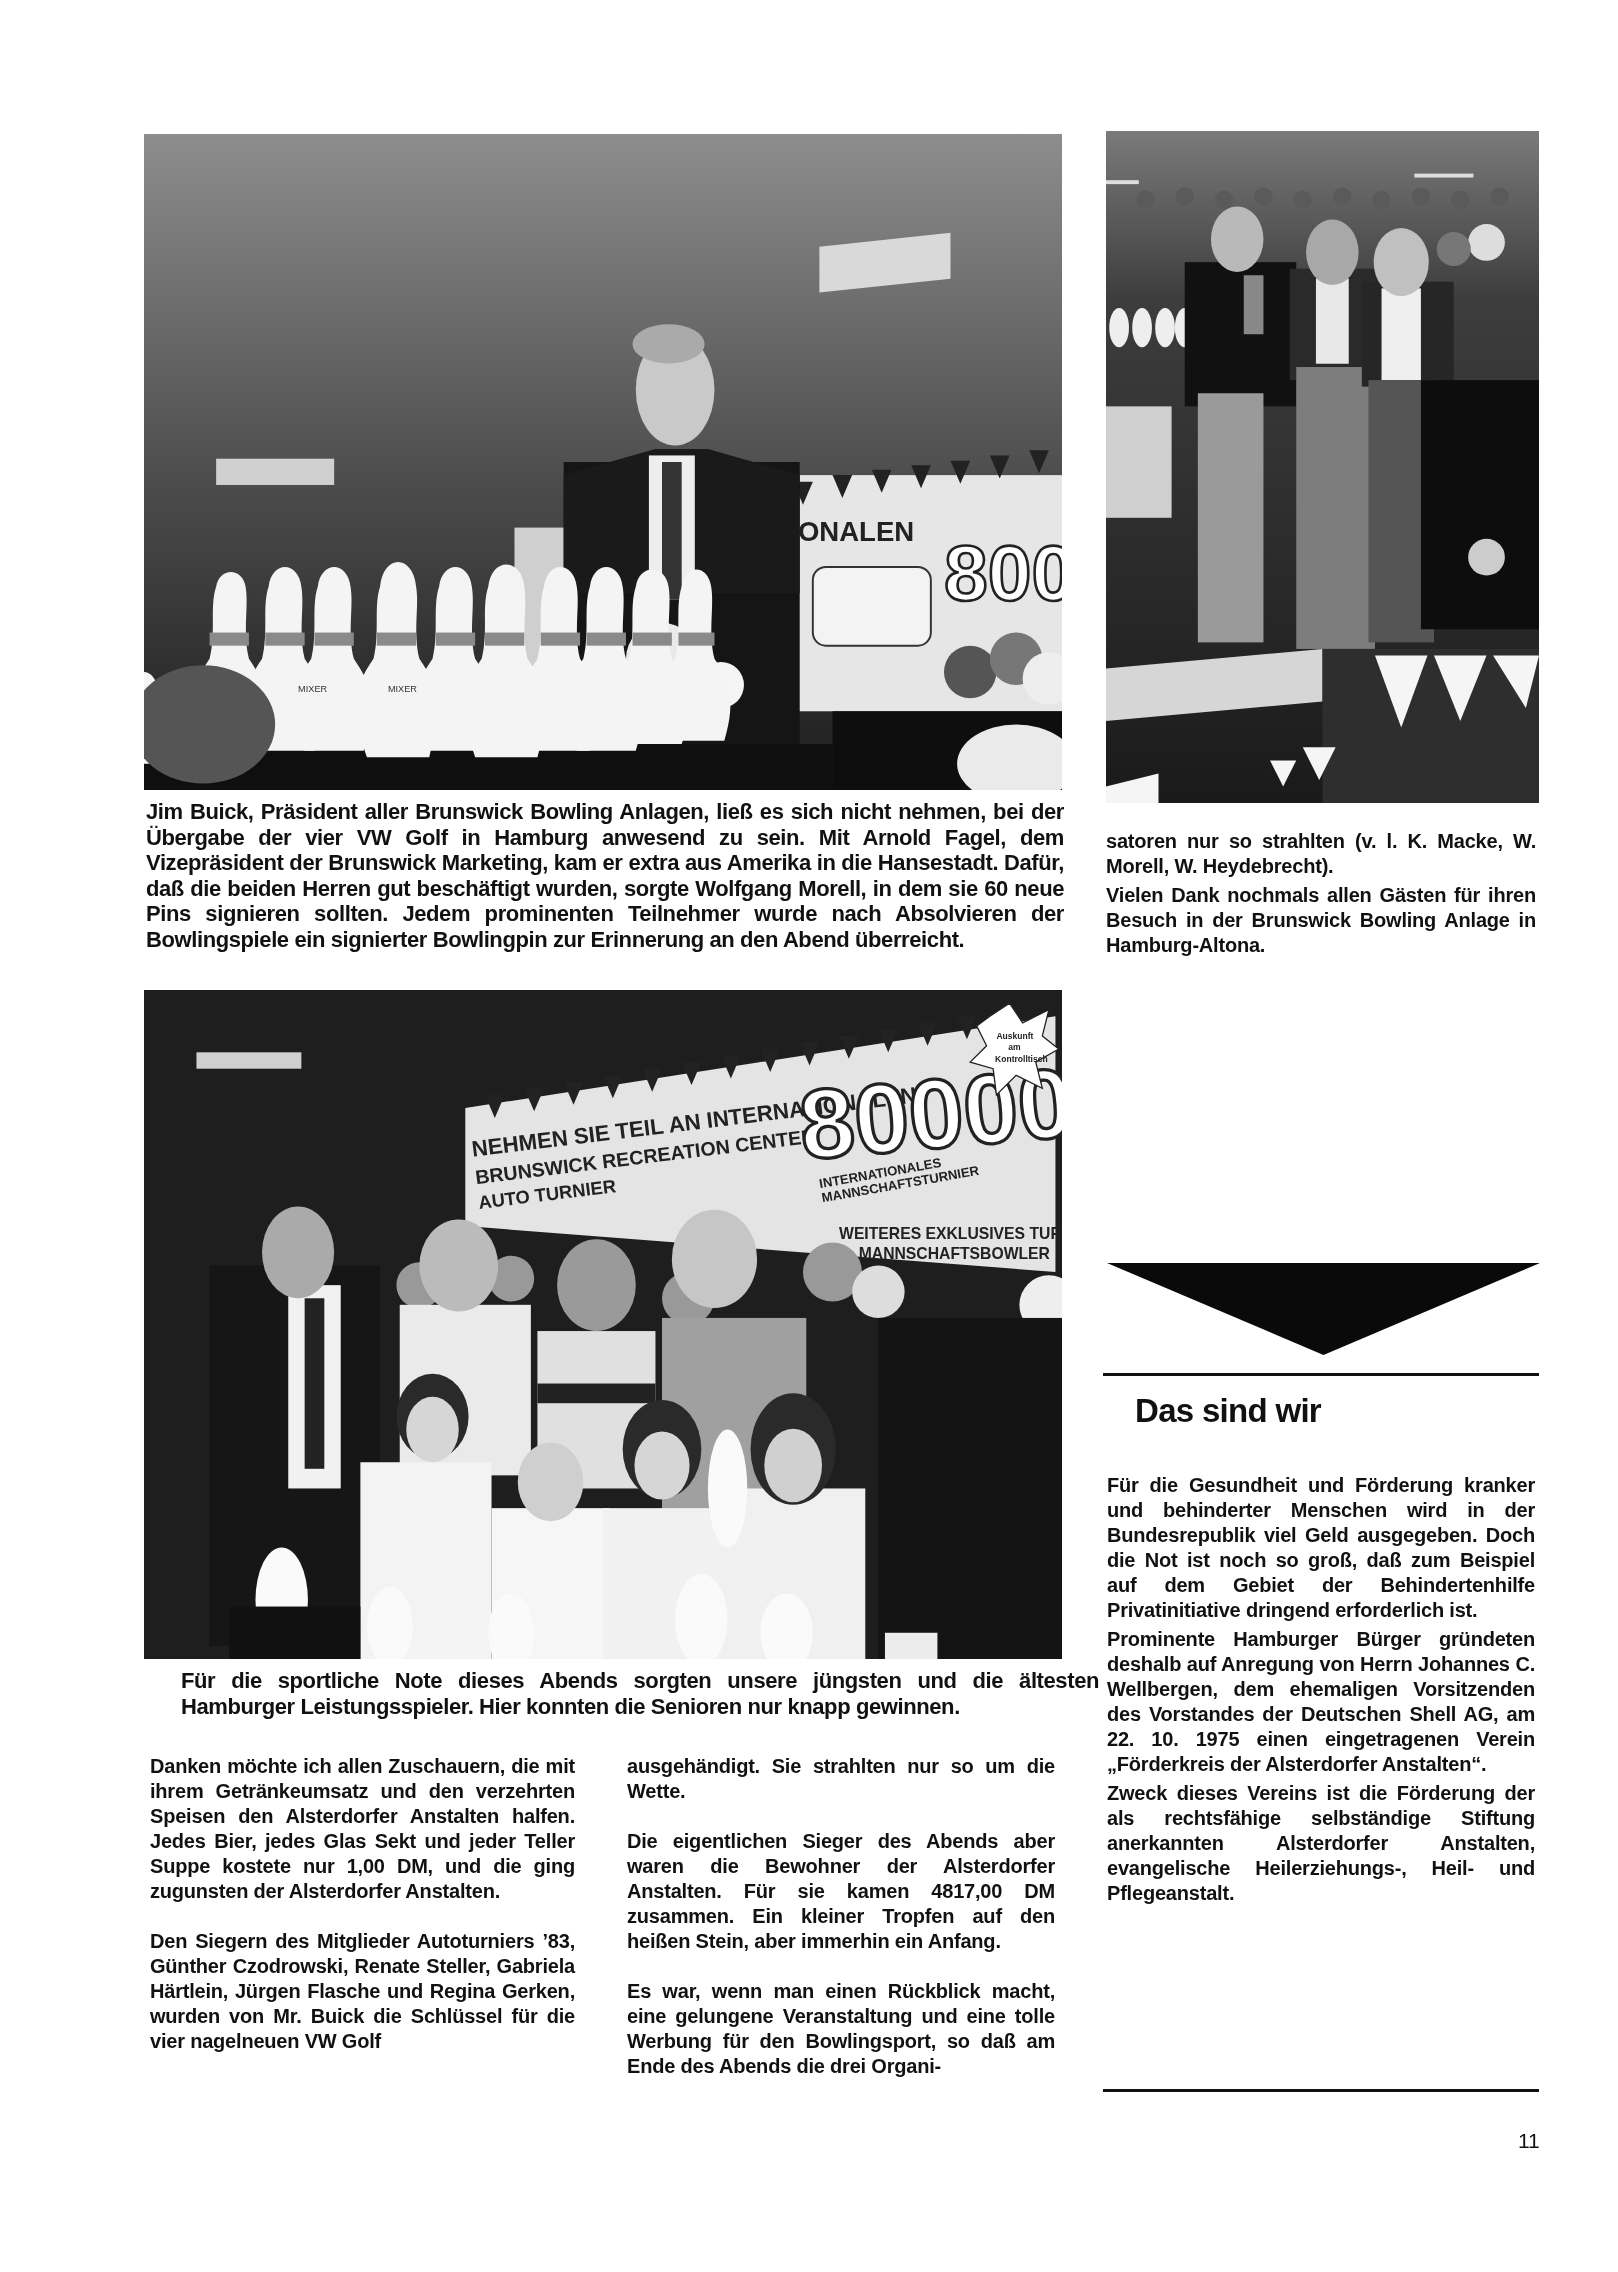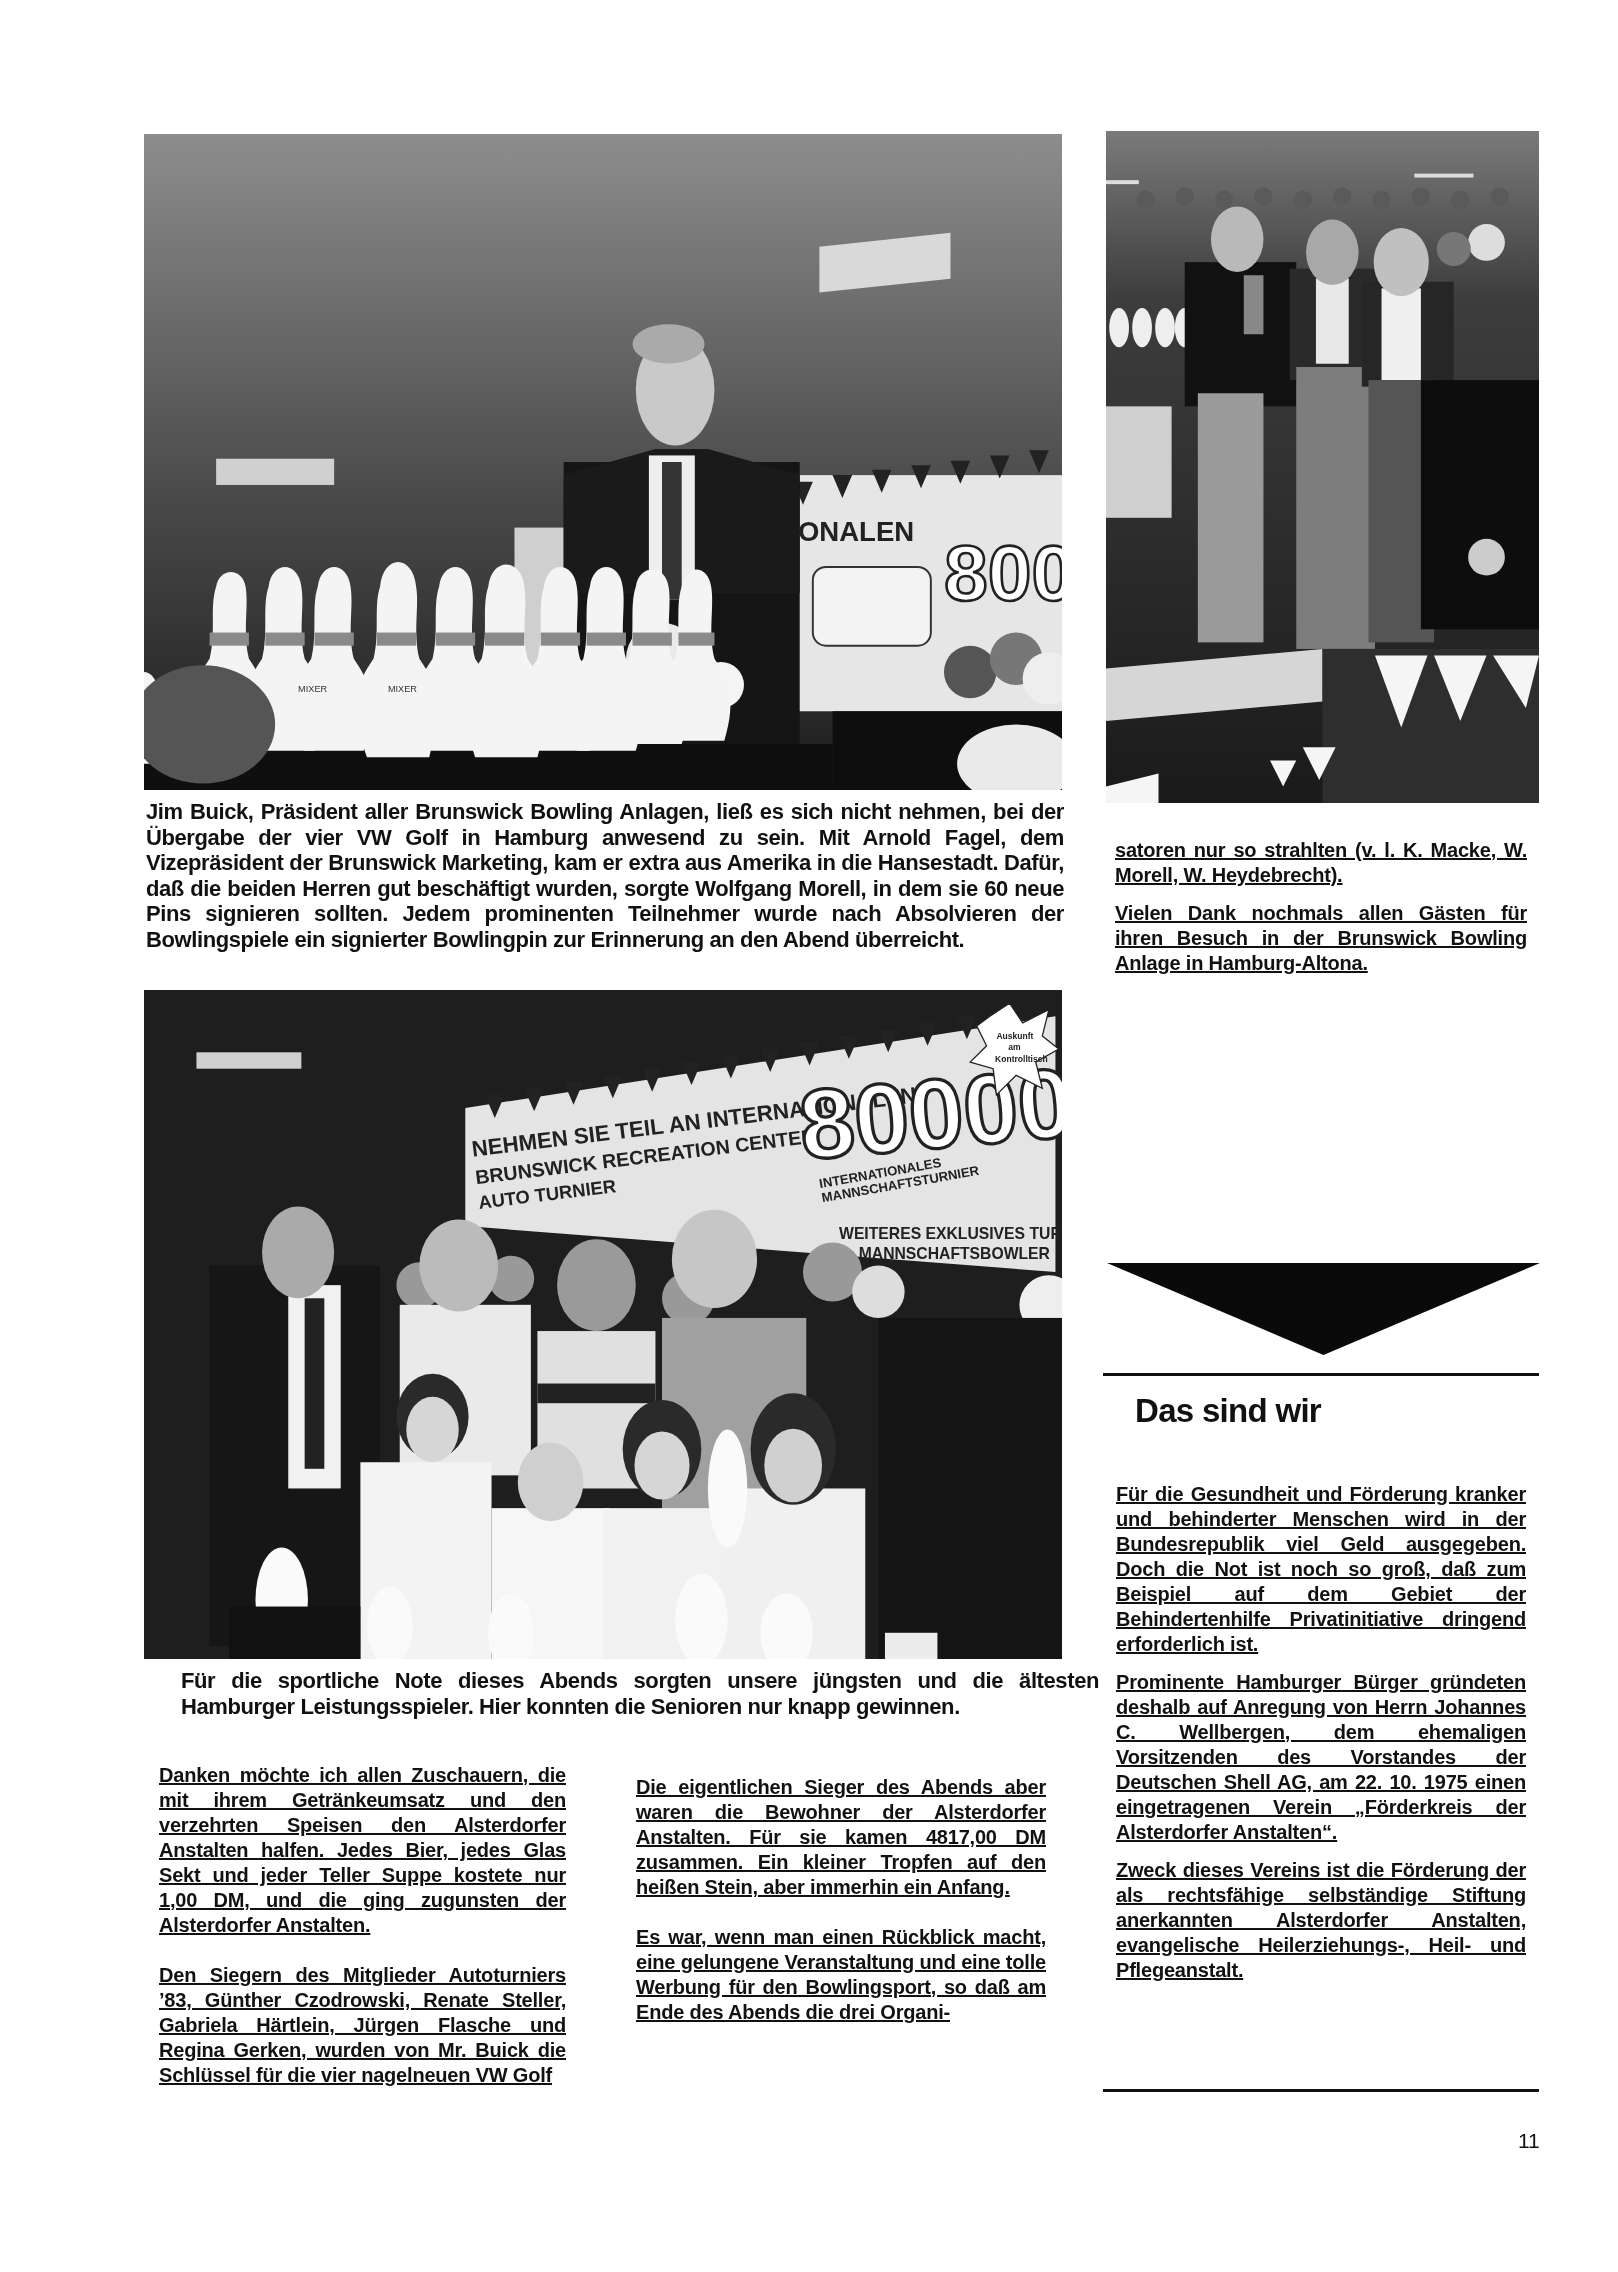--- a/index.html
+++ b/index.html
@@ -11,21 +11,21 @@
       position: absolute; overflow: hidden;
       background: #3a3a3a;
     }
     .photo svg { width: 100%; height: 100%; display: block; }
     .caption, .col {
       position: absolute; font-weight: bold; color: #111;
       font-family: "Liberation Sans", sans-serif;
     }
     .caption { font-size: 22px; line-height: 25.6px; letter-spacing: -0.4px; }
     .col { font-size: 20px; line-height: 25px; text-align: justify; letter-spacing: -0.2px; }
-    .col p { margin: 13px; text-decoration: underline; }
+    .col p { margin: 4px; }
     .col p.gap { margin-top: 25px; }
     .rule { position: absolute; height: 2.6px; background: #111; }
     .heading {
       position: absolute; font-weight: bold; font-size: 33px; letter-spacing: -0.7px;
       font-family: "Liberation Sans", sans-serif;
       margin-left: 32px;
     }
     .pagenum { position: absolute; font-size: 21px; }
   </style>
 </head>
@@ -269,20 +269,21 @@
 </div>
 
 <div class="caption" style="left:146px; top:1668px; width:918px; text-align:justify; text-align-last:left;margin-left:35px;">Für die sportliche Note dieses Abends sorgten unsere jüngsten und die ältesten Hamburger Leistungsspieler. Hier konnten die Senioren nur knapp gewinnen.</div>
 
 <div class="col" style="left:146px; top:1750px; width:433px;">
   <p>Danken möchte ich allen Zuschauern, die mit ihrem Getränkeumsatz und den verzehrten Speisen den Alsterdorfer Anstalten halfen. Jedes Bier, jedes Glas Sekt und jeder Teller Suppe kostete nur 1,00 DM, und die ging zugunsten der Alsterdorfer Anstalten.</p>
   <p class="gap">Den Siegern des Mitglieder Autoturniers ’83, Günther Czodrowski, Renate Steller, Gabriela Härtlein, Jürgen Flasche und Regina Gerken, wurden von Mr. Buick die Schlüssel für die vier nagelneuen VW Golf</p>
 </div>
 
 <div class="col" style="left:623px; top:1750px; width:436px;">
+  <p>ausgehändigt. Sie strahlten nur so um die Wette.</p>
   <p class="gap">Die eigentlichen Sieger des Abends aber waren die Bewohner der Alsterdorfer Anstalten. Für sie kamen 4817,00 DM zusammen. Ein kleiner Tropfen auf den heißen Stein, aber immerhin ein Anfang.</p>
   <p class="gap">Es war, wenn man einen Rückblick macht, eine gelungene Veranstaltung und eine tolle Werbung für den Bowlingsport, so daß am Ende des Abends die drei Organi-</p>
 </div>
 
 <div class="col" style="left:1102px; top:825px; width:438px;">
   <p style="text-align-last:left;">satoren nur so strahlten (v. l. K. Macke, W. Morell, W. Heydebrecht).</p>
   <p>Vielen Dank nochmals allen Gästen für ihren Besuch in der Brunswick Bowling Anlage in Hamburg-Altona.</p>
 </div>
 
 <div style="position:absolute; left:1107px; top:1263px; width:433px; height:92px;">

